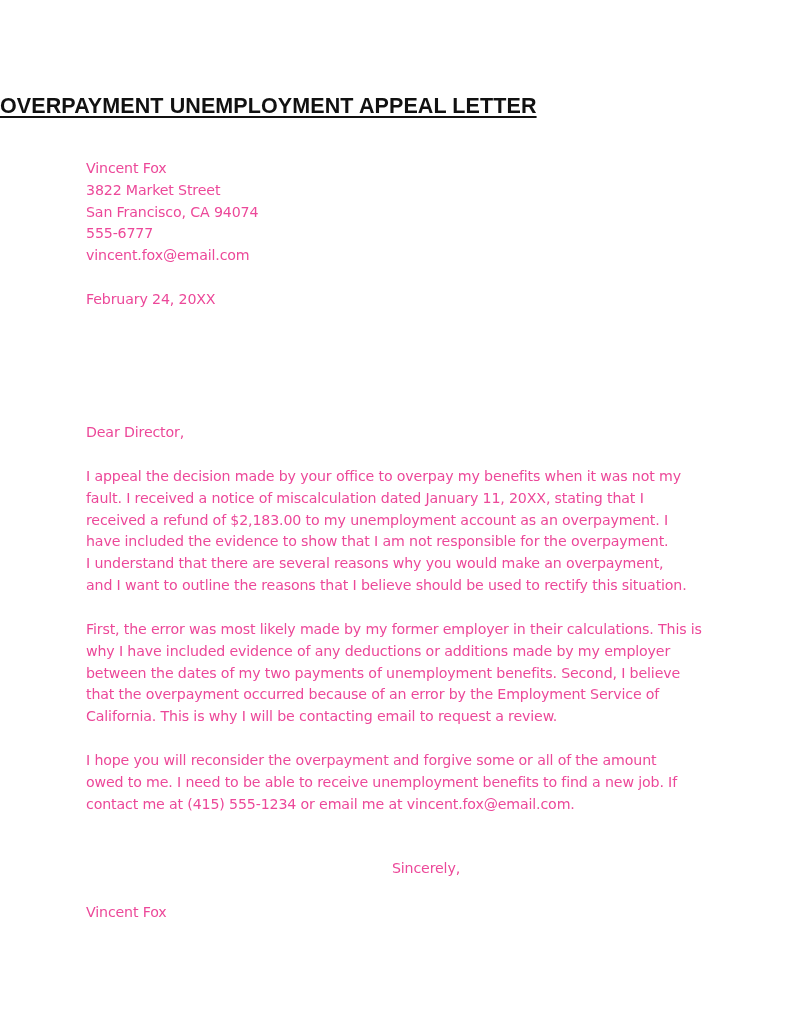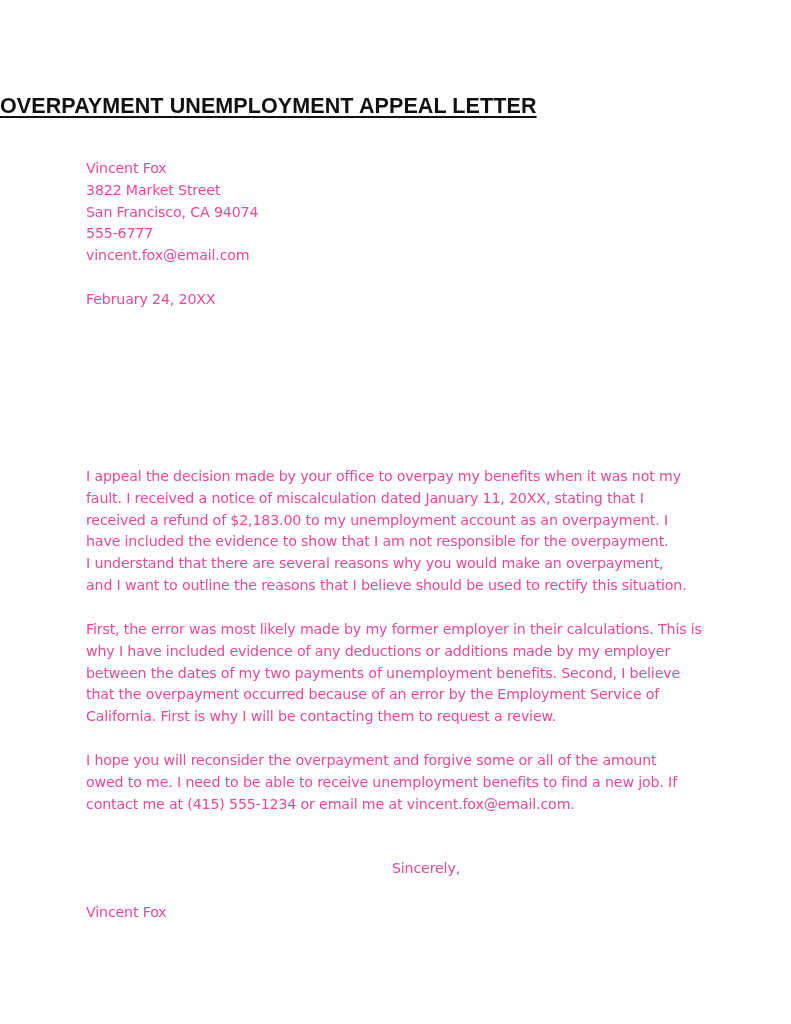--- a/index.html
+++ b/index.html
@@ -69,36 +69,39 @@
     <span class="line">San Francisco, CA 94074</span>
     <span class="line">555-6777</span>
     <span class="line">vincent.fox@email.com</span>
   </div>
 
   <div class="block" id="date">
     <span class="line">February 24, 20XX</span>
   </div>
 
 
+  <div class="block" id="salutation">
+    <span class="line">Dear Director,</span>
+  </div>
 
   <div class="block" id="para1">
     <span class="line">I appeal the decision made by your office to overpay my benefits when it was not my</span>
     <span class="line">fault. I received a notice of miscalculation dated January 11, 20XX, stating that I</span>
     <span class="line">received a refund of $2,183.00 to my unemployment account as an overpayment. I</span>
     <span class="line">have included the evidence to show that I am not responsible for the overpayment.</span>
     <span class="line">I understand that there are several reasons why you would make an overpayment,</span>
     <span class="line">and I want to outline the reasons that I believe should be used to rectify this situation.</span>
   </div>
 
   <div class="block" id="para2">
     <span class="line">First, the error was most likely made by my former employer in their calculations. This is</span>
     <span class="line">why I have included evidence of any deductions or additions made by my employer</span>
     <span class="line">between the dates of my two payments of unemployment benefits. Second, I believe</span>
     <span class="line">that the overpayment occurred because of an error by the Employment Service of</span>
-    <span class="line">California. First is why I will be contacting them to request a review.</span>
+    <span class="line">California. This is why I will be contacting email to request a review.</span>
   </div>
 
   <div class="block" id="para3">
     <span class="line">I hope you will reconsider the overpayment and forgive some or all of the amount</span>
     <span class="line">owed to me. I need to be able to receive unemployment benefits to find a new job. If</span>
     <span class="line">contact me at (415) 555-1234 or email me at vincent.fox@email.com.</span>
   </div>
 
   <div class="block" id="closing">
     <span class="line">Sincerely,</span>

